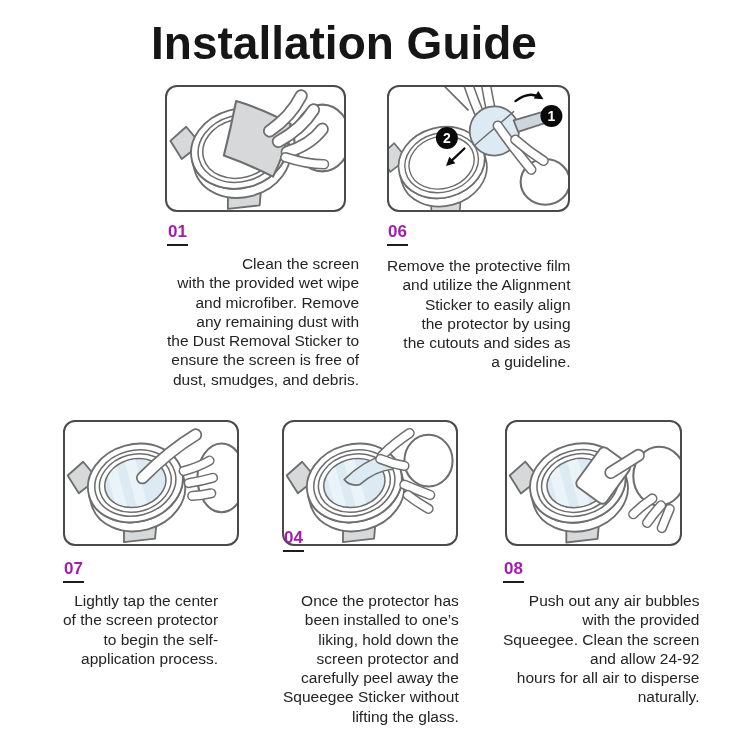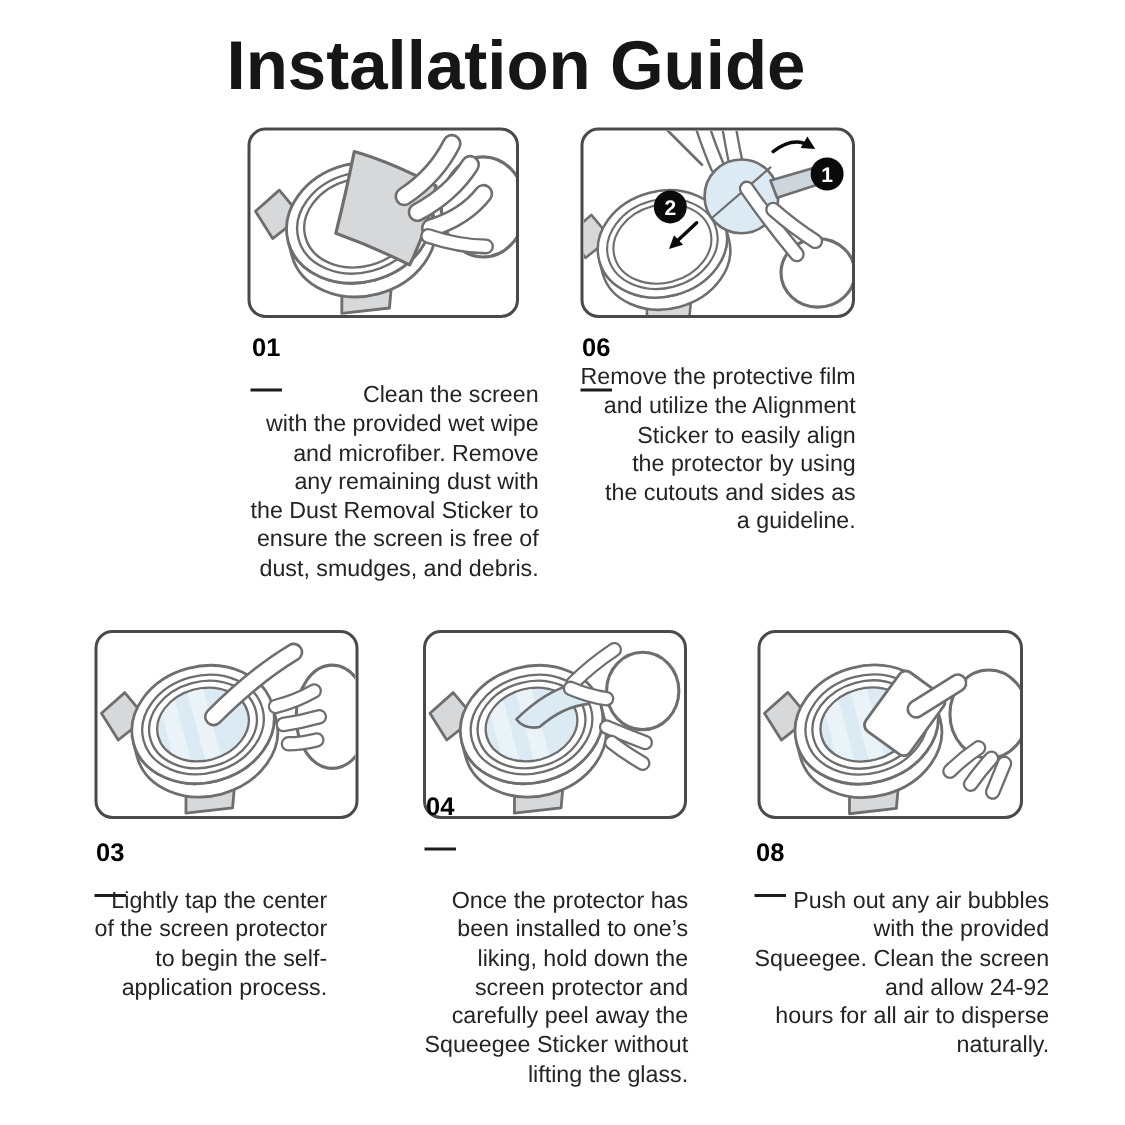--- a/index.html
+++ b/index.html
@@ -12,32 +12,32 @@
     position:absolute;top:16px;left:0;width:688px;margin:0;
     text-align:center;font-size:46px;font-weight:bold;color:#161616;
     letter-spacing:0;
   }
   .panel{
     position:absolute;border:2px solid var(--panel-border,#4a4a4a);
     border-radius:12px;box-sizing:border-box;overflow:hidden;background:#fff;
   }
   .panel svg{display:block;width:100%;height:100%;}
   .num{
-    position:absolute;font-size:17px;font-weight:bold;color:#000000;
-    border-bottom:2.5px solid #1c1c1c;padding:0 1px 17px 1px;display:inline-block;text-align:center;
+    position:absolute;font-size:17px;font-weight:bold;color:#a21caf;
+    border-bottom:2.5px solid #1c1c1c;padding:0 1px 2px 1px;display:inline-block;text-align:center;
   }
   .desc{
     position:absolute;margin:0;font-size:15.5px;line-height:19.3px;
     color:var(--text,#242424);white-space:pre;text-align:right;
   }
   
   .s1 .panel{left:165px;top:85px;width:181px;height:127px}
   .s1 .num{left:167px;top:222px}  .s1 .desc{left:167px;top:254px}
   .s2 .panel{left:387px;top:85px;width:183px;height:127px}
-  .s2 .num{left:387px;top:222px}  .s2 .desc{left:387px;top:242px}
+  .s2 .num{left:387px;top:222px}  .s2 .desc{left:387px;top:256px}
   .s3 .panel{left:63px;top:420px;width:176px;height:126px}
   .s3 .num{left:63px;top:559px}   .s3 .desc{left:63px;top:591px}
   .s4 .panel{left:282px;top:420px;width:176px;height:126px}
   .s4 .num{left:283px;top:528px}  .s4 .desc{left:283px;top:591px}
   .s5 .panel{left:505px;top:420px;width:177px;height:126px}
   .s5 .num{left:503px;top:559px}  .s5 .desc{left:503px;top:591px}
   
   .ln{stroke:var(--line-art,#6e6e6e);stroke-width:2.4;fill:none;stroke-linecap:round;stroke-linejoin:round;}
   .fw{fill:#ffffff;}
   .fgray{fill:var(--gray-fill,#d7d8da);}
@@ -170,21 +170,21 @@
           <path class="cap-i thin" d="M168,44 Q154,52 138,56"></path>
         <path class="cap-o thin" d="M172,64 Q158,68 144,70"></path>
           <path class="cap-i thin" d="M172,64 Q158,68 144,70"></path>
         <path class="cap-o thin" d="M170,82 Q158,85 148,85"></path>
           <path class="cap-i thin" d="M170,82 Q158,85 148,85"></path>
         <path class="cap-o" d="M152,14 Q122,32 90,64"></path>
           <path class="cap-i" d="M152,14 Q122,32 90,64"></path>
       </g>
     </svg>
   </div>
-  <div class="num">03</div>
+  <div class="num">07</div>
   <p class="desc">Lightly tap the center
 of the screen protector
 to begin the self-
 application process.</p>
 </section>
 
 <section class="s4">
   <div class="panel">
     <svg viewBox="0 0 200 140">
       <g transform="translate(-1,-2) scale(0.9) rotate(-15 92 80)">

